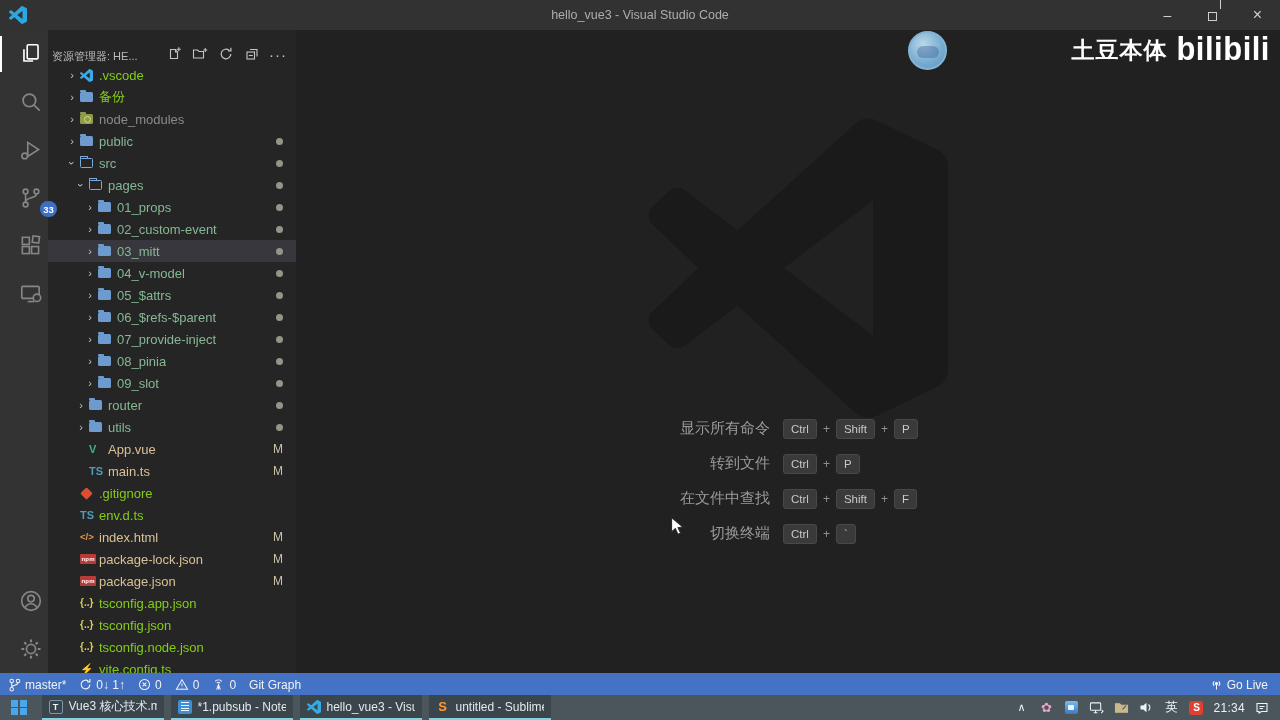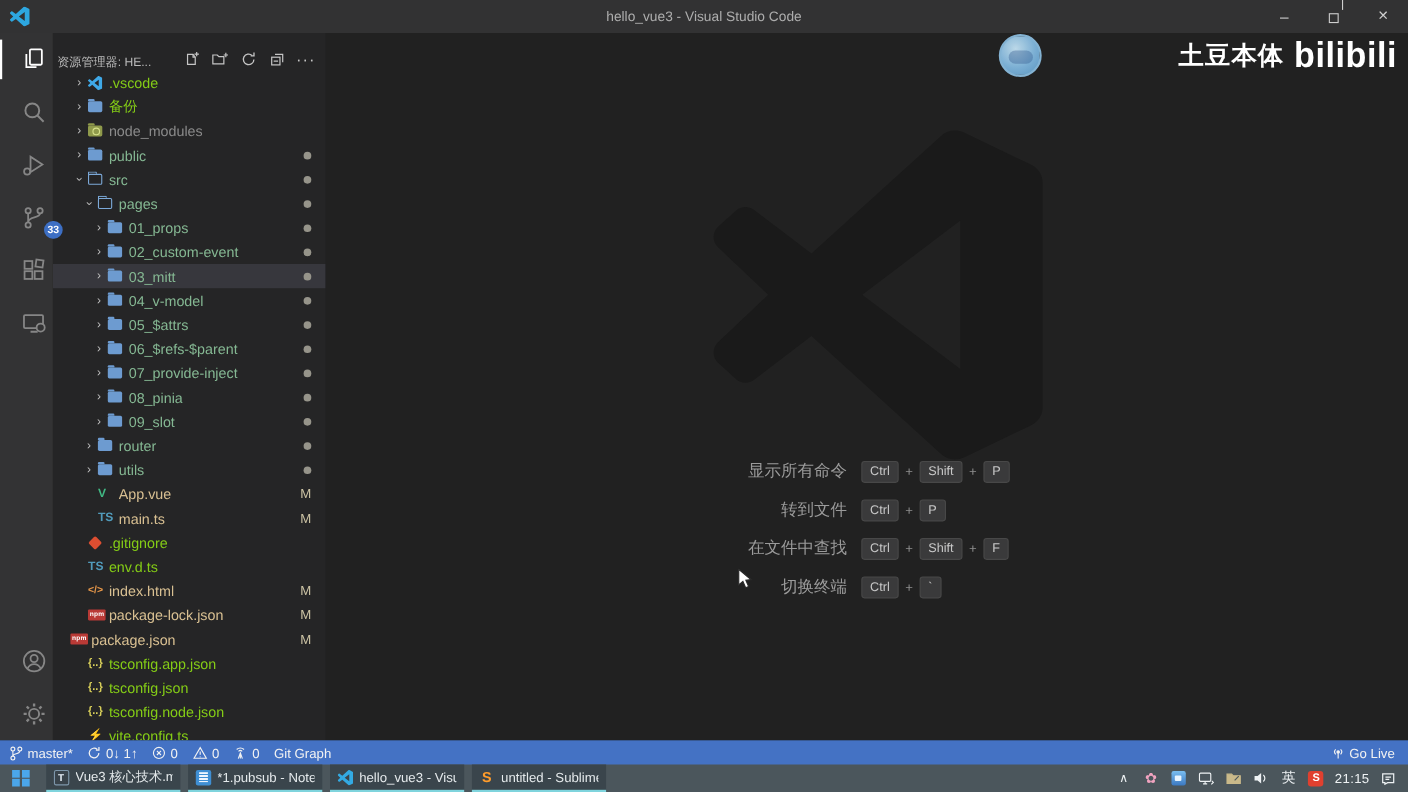--- a/index.html
+++ b/index.html
@@ -394,21 +394,21 @@
           <span class="tbadge tM">M</span>
         </div>
         <div class="trow" style="padding-left: 16px;">
           <span class="chev"></span>
           <span class="ticon">
             <span class="ico-npmfile">npm</span>
           </span>
           <span class="tlabel c-mod">package-lock.json</span>
           <span class="tbadge tM">M</span>
         </div>
-        <div class="trow" style=" align-items: center;">
+        <div class="trow" style="padding-left: 16px; align-items: center;">
           <span class="chev"></span>
           <span class="ticon">
             <span class="ico-npmfile">npm</span>
           </span>
           <span class="tlabel c-mod">package.json</span>
           <span class="tbadge tM">M</span>
         </div>
         <div class="trow" style="padding-left: 16px;">
           <span class="chev"></span>
           <span class="ticon">
@@ -608,21 +608,21 @@
       <span class="tray-i">
           <svg width="14" height="13" viewBox="0 0 14 13" fill="#eef2f4">
             <path d="M1.5 4.5v4h2.8l3.2 2.8V1.7L4.3 4.5z"></path>
             <path d="M9.5 3.5a4 4 0 0 1 0 6" fill="none" stroke="#eef2f4" stroke-width="1.1"></path>
           </svg>
         </span>
       <span class="tray-i" style="font-size:12.5px;">英</span>
       <span class="tray-i">
           <span style="width:14px;height:14px;border-radius:3px;background:#e0402f;color:#fff;font-weight:bold;font-size:10px;display:inline-flex;align-items:center;justify-content:center;">S</span>
         </span>
-      <span class="clock">21:15</span>
+      <span class="clock">21:34</span>
       <span class="tray-i">
           <svg width="14" height="13" viewBox="0 0 14 13" fill="none" stroke="#eef2f4" stroke-width="1.1">
             <path d="M2 2.5h10v8H6.5L4 12v-1.5H2z"></path>
             <path d="M4.5 5.5h5M4.5 7.5h3.5"></path>
           </svg>
         </span>
     </div>
   </div>
 
   <svg class="cursor" width="15" height="19" viewBox="0 0 12 16">

